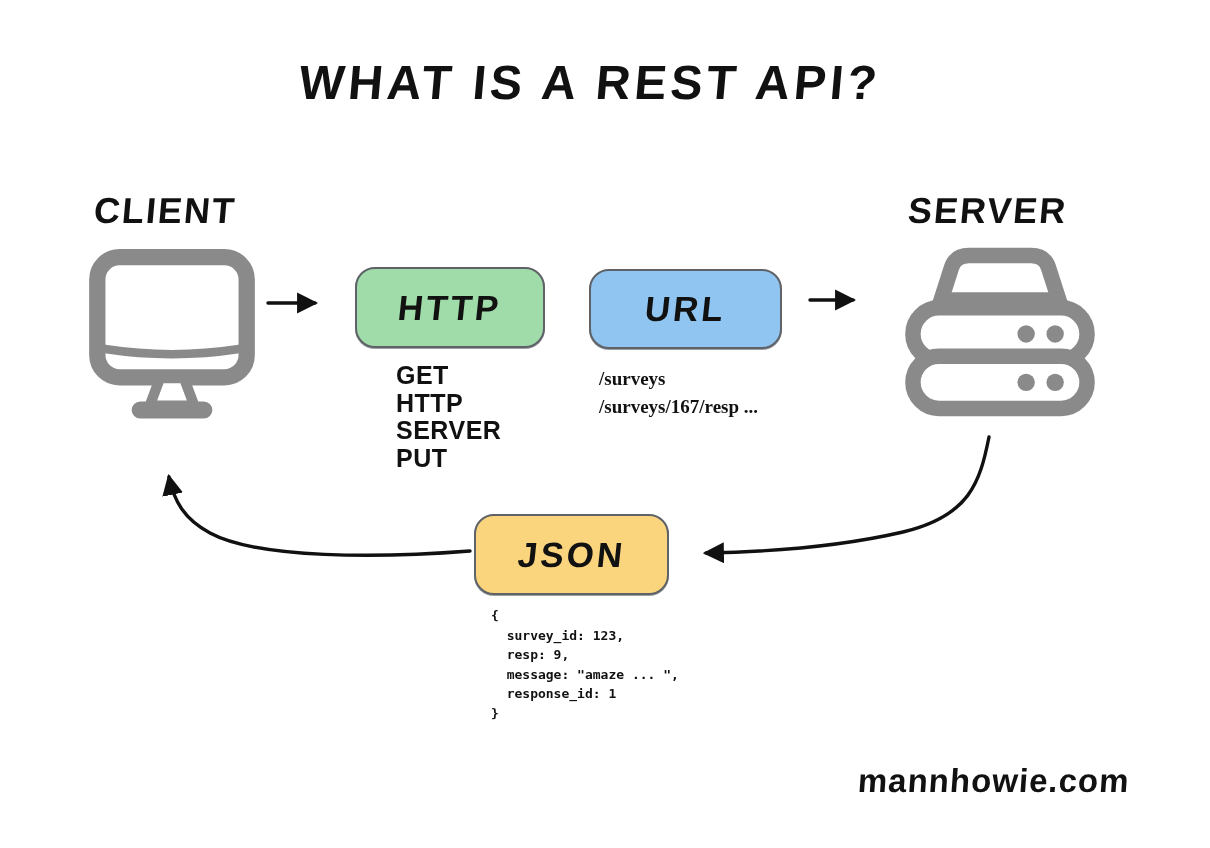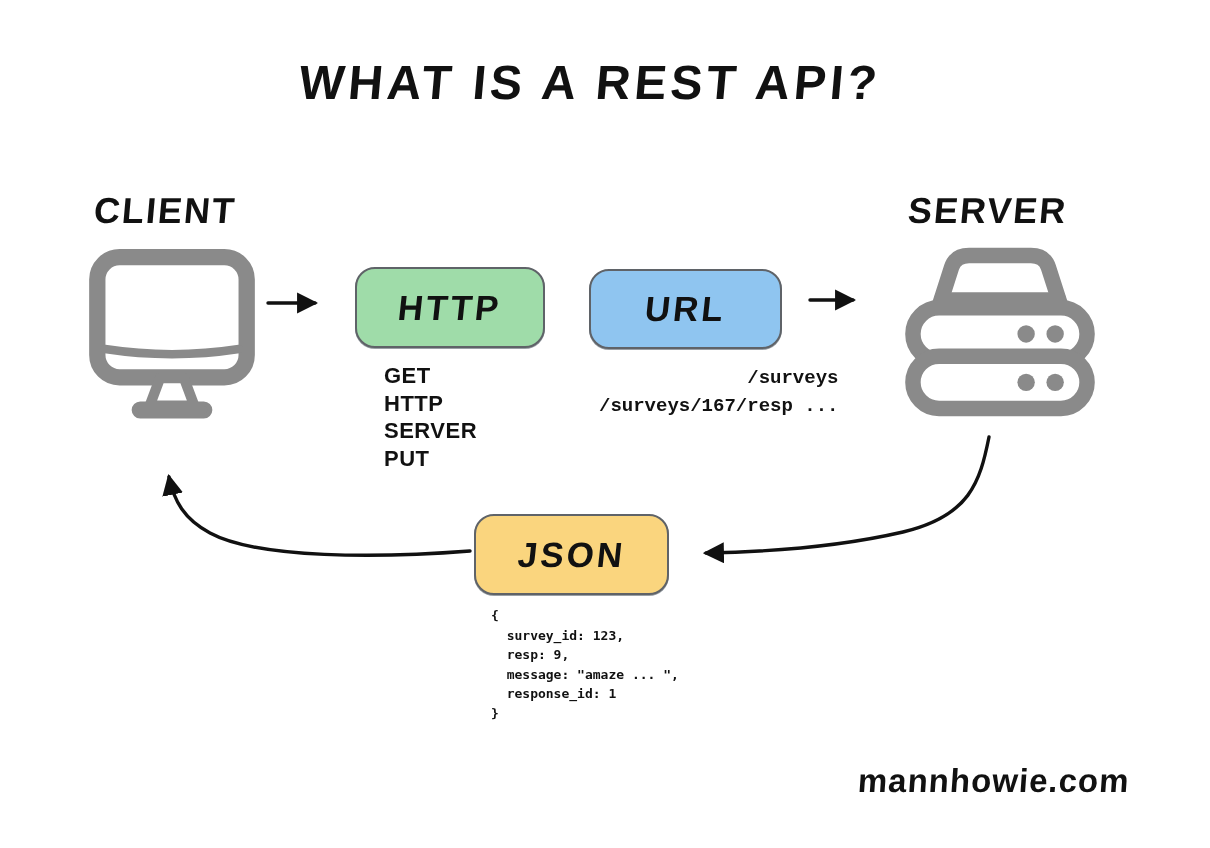--- a/index.html
+++ b/index.html
@@ -24,27 +24,27 @@
   .pill{
     position:absolute;border:2.5px solid #5f6368;border-radius:20px;
     display:flex;align-items:center;justify-content:center;
     box-shadow:0 1px 0 #9aa0a6;
   }
   .pill-label{font-size:35px;font-weight:700;letter-spacing:3px;transform:skewX(-6deg);}
   .pill-http{left:355px;top:267px;width:186px;height:77px;}
   .pill-url{left:589px;top:269px;width:189px;height:76px;}
   .pill-json{left:474px;top:514px;width:191px;height:77px;}
   .method-list{
-    position:absolute;left:384px;top:362px;
-    font-size:22px;font-weight:700;line-height:27.5px;letter-spacing:0.5px;
+    position:absolute;left:396px;top:362px;
+    font-size:25px;font-weight:700;line-height:27.5px;letter-spacing:0.5px;
   }
   .url-list{
     position:absolute;left:599px;top:365px;
-    font-family:Liberation Mono, monospace;font-weight:700;
-    font-size:19px;line-height:27.5px;text-align:right;
+    font-family:Liberation Serif, serif;font-weight:700;
+    font-size:19px;line-height:27.5px;
   }
   .json-code{
     position:absolute;left:491px;top:606px;
     font-family:"DejaVu Sans Mono",monospace;font-weight:700;
     font-size:13px;line-height:19.5px;white-space:pre;
   }
   .site{
     position:absolute;left:858px;top:762px;
     font-size:33px;font-weight:700;letter-spacing:1px;transform:skewX(-4deg);
   }

